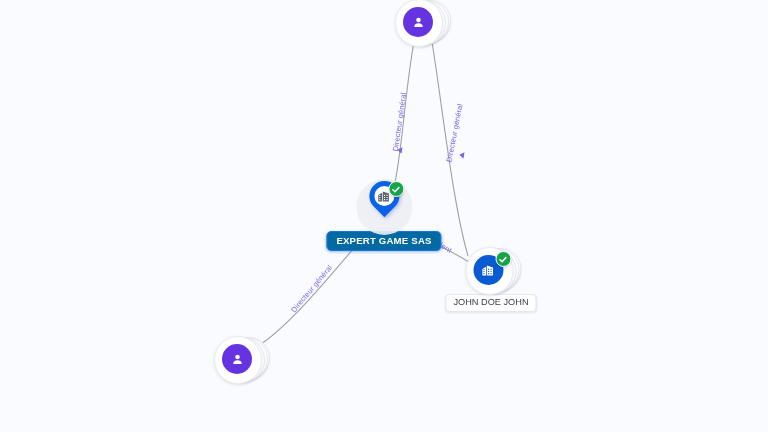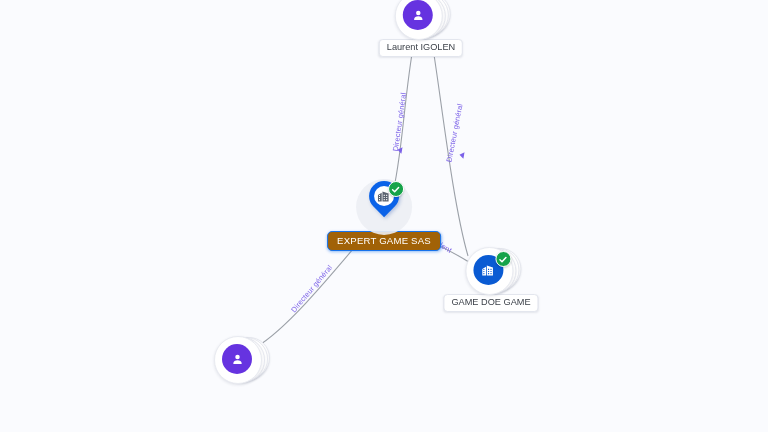--- a/index.html
+++ b/index.html
@@ -136,25 +136,25 @@
     background: #ffffff;
     border: 1px solid #e3e6ee;
     border-radius: 4px;
     color: #3c4149;
     font-size: 9.2px;
     line-height: 11px;
     white-space: nowrap;
     box-shadow: 0 1px 2px rgba(40,50,80,.10);
   }
   .node-label.primary {
-    background: #a16207;
+    background: #0369a1;
     border-color: #1672ec;
     color: #ffffff;
     font-size: 9.6px;
-    font-weight: 400;
+    font-weight: 700;
     letter-spacing: .2px;
     border-radius: 5px;
     padding: 3px 9px 4px 9px;
     box-shadow: 0 1px 3px rgba(22,114,236,.45);
   }
 </style>
 </head>
 <body>
 
 <div id="canvas">
@@ -189,21 +189,20 @@
           <div class="stack s2"></div>
           <div class="stack s1"></div>
           <div class="disc"></div>
           <div class="glyph-circle person" style="background: rgb(102, 51, 224);">
             <svg width="15" height="15" viewBox="0 0 24 24" fill="#ffffff">
               <circle cx="12" cy="8" r="3.6"></circle>
               <path d="M12 13c-3.7 0-6.6 2.1-6.6 4.6V19h13.2v-1.4C18.6 15.1 15.7 13 12 13z"></path>
             </svg>
           </div>
         </div>
-        <div class="node-label">Laurent IGOLEN</div>
       </div>
       <div class="node" style="left: 384px; top: 215px;">
         <div class="node-art">
           <div class="halo"></div>
           <div class="pin"></div>
           <div class="pin-inner">
             <svg width="15" height="15" viewBox="0 0 24 24" fill="#5c6470">
               <path d="M3 20V9.5l6-3.4V20H3zm1.7-2.2h1.6v-1.7H4.7v1.7zm0-3.3h1.6v-1.7H4.7v1.7zm0-3.3h1.6V9.5H4.7v1.7z"></path>
               <path d="M10.2 20V4l9.8 3.1V20h-9.8zm2-2.2h1.7v-1.8h-1.7v1.8zm0-3.4h1.7v-1.8h-1.7v1.8zm0-3.4h1.7V9.2h-1.7V11zm3.9 6.8h1.7v-1.8h-1.7v1.8zm0-3.4h1.7v-1.8h-1.7v1.8zm0-3.4h1.7V9.2h-1.7V11z"></path>
             </svg>
@@ -227,21 +226,21 @@
               <path d="M3 20V9.5l6-3.4V20H3zm1.7-2.2h1.6v-1.7H4.7v1.7zm0-3.3h1.6v-1.7H4.7v1.7zm0-3.3h1.6V9.5H4.7v1.7z"></path>
               <path d="M10.2 20V4l9.8 3.1V20h-9.8zm2-2.2h1.7v-1.8h-1.7v1.8zm0-3.4h1.7v-1.8h-1.7v1.8zm0-3.4h1.7V9.2h-1.7V11zm3.9 6.8h1.7v-1.8h-1.7v1.8zm0-3.4h1.7v-1.8h-1.7v1.8zm0-3.4h1.7V9.2h-1.7V11z"></path>
             </svg>
           </div>
           <div class="badge" style="left: 32px; top: 9px;">
             <svg width="9" height="9" viewBox="0 0 24 24" fill="none" stroke="#ffffff" stroke-width="4" stroke-linecap="round" stroke-linejoin="round">
               <path d="M4 12.5 L9.5 18 L20 6.5"></path>
             </svg>
           </div>
         </div>
-        <div class="node-label">GAME DOE GAME</div>
+        <div class="node-label">JOHN DOE JOHN</div>
       </div>
       <div class="node" style="left: 240px; top: 359px;">
         <div class="node-art">
           <div class="stack s3"></div>
           <div class="stack s2"></div>
           <div class="stack s1"></div>
           <div class="disc"></div>
           <div class="glyph-circle person" style="background: rgb(102, 51, 224);">
             <svg width="15" height="15" viewBox="0 0 24 24" fill="#ffffff">
               <circle cx="12" cy="8" r="3.6"></circle>

